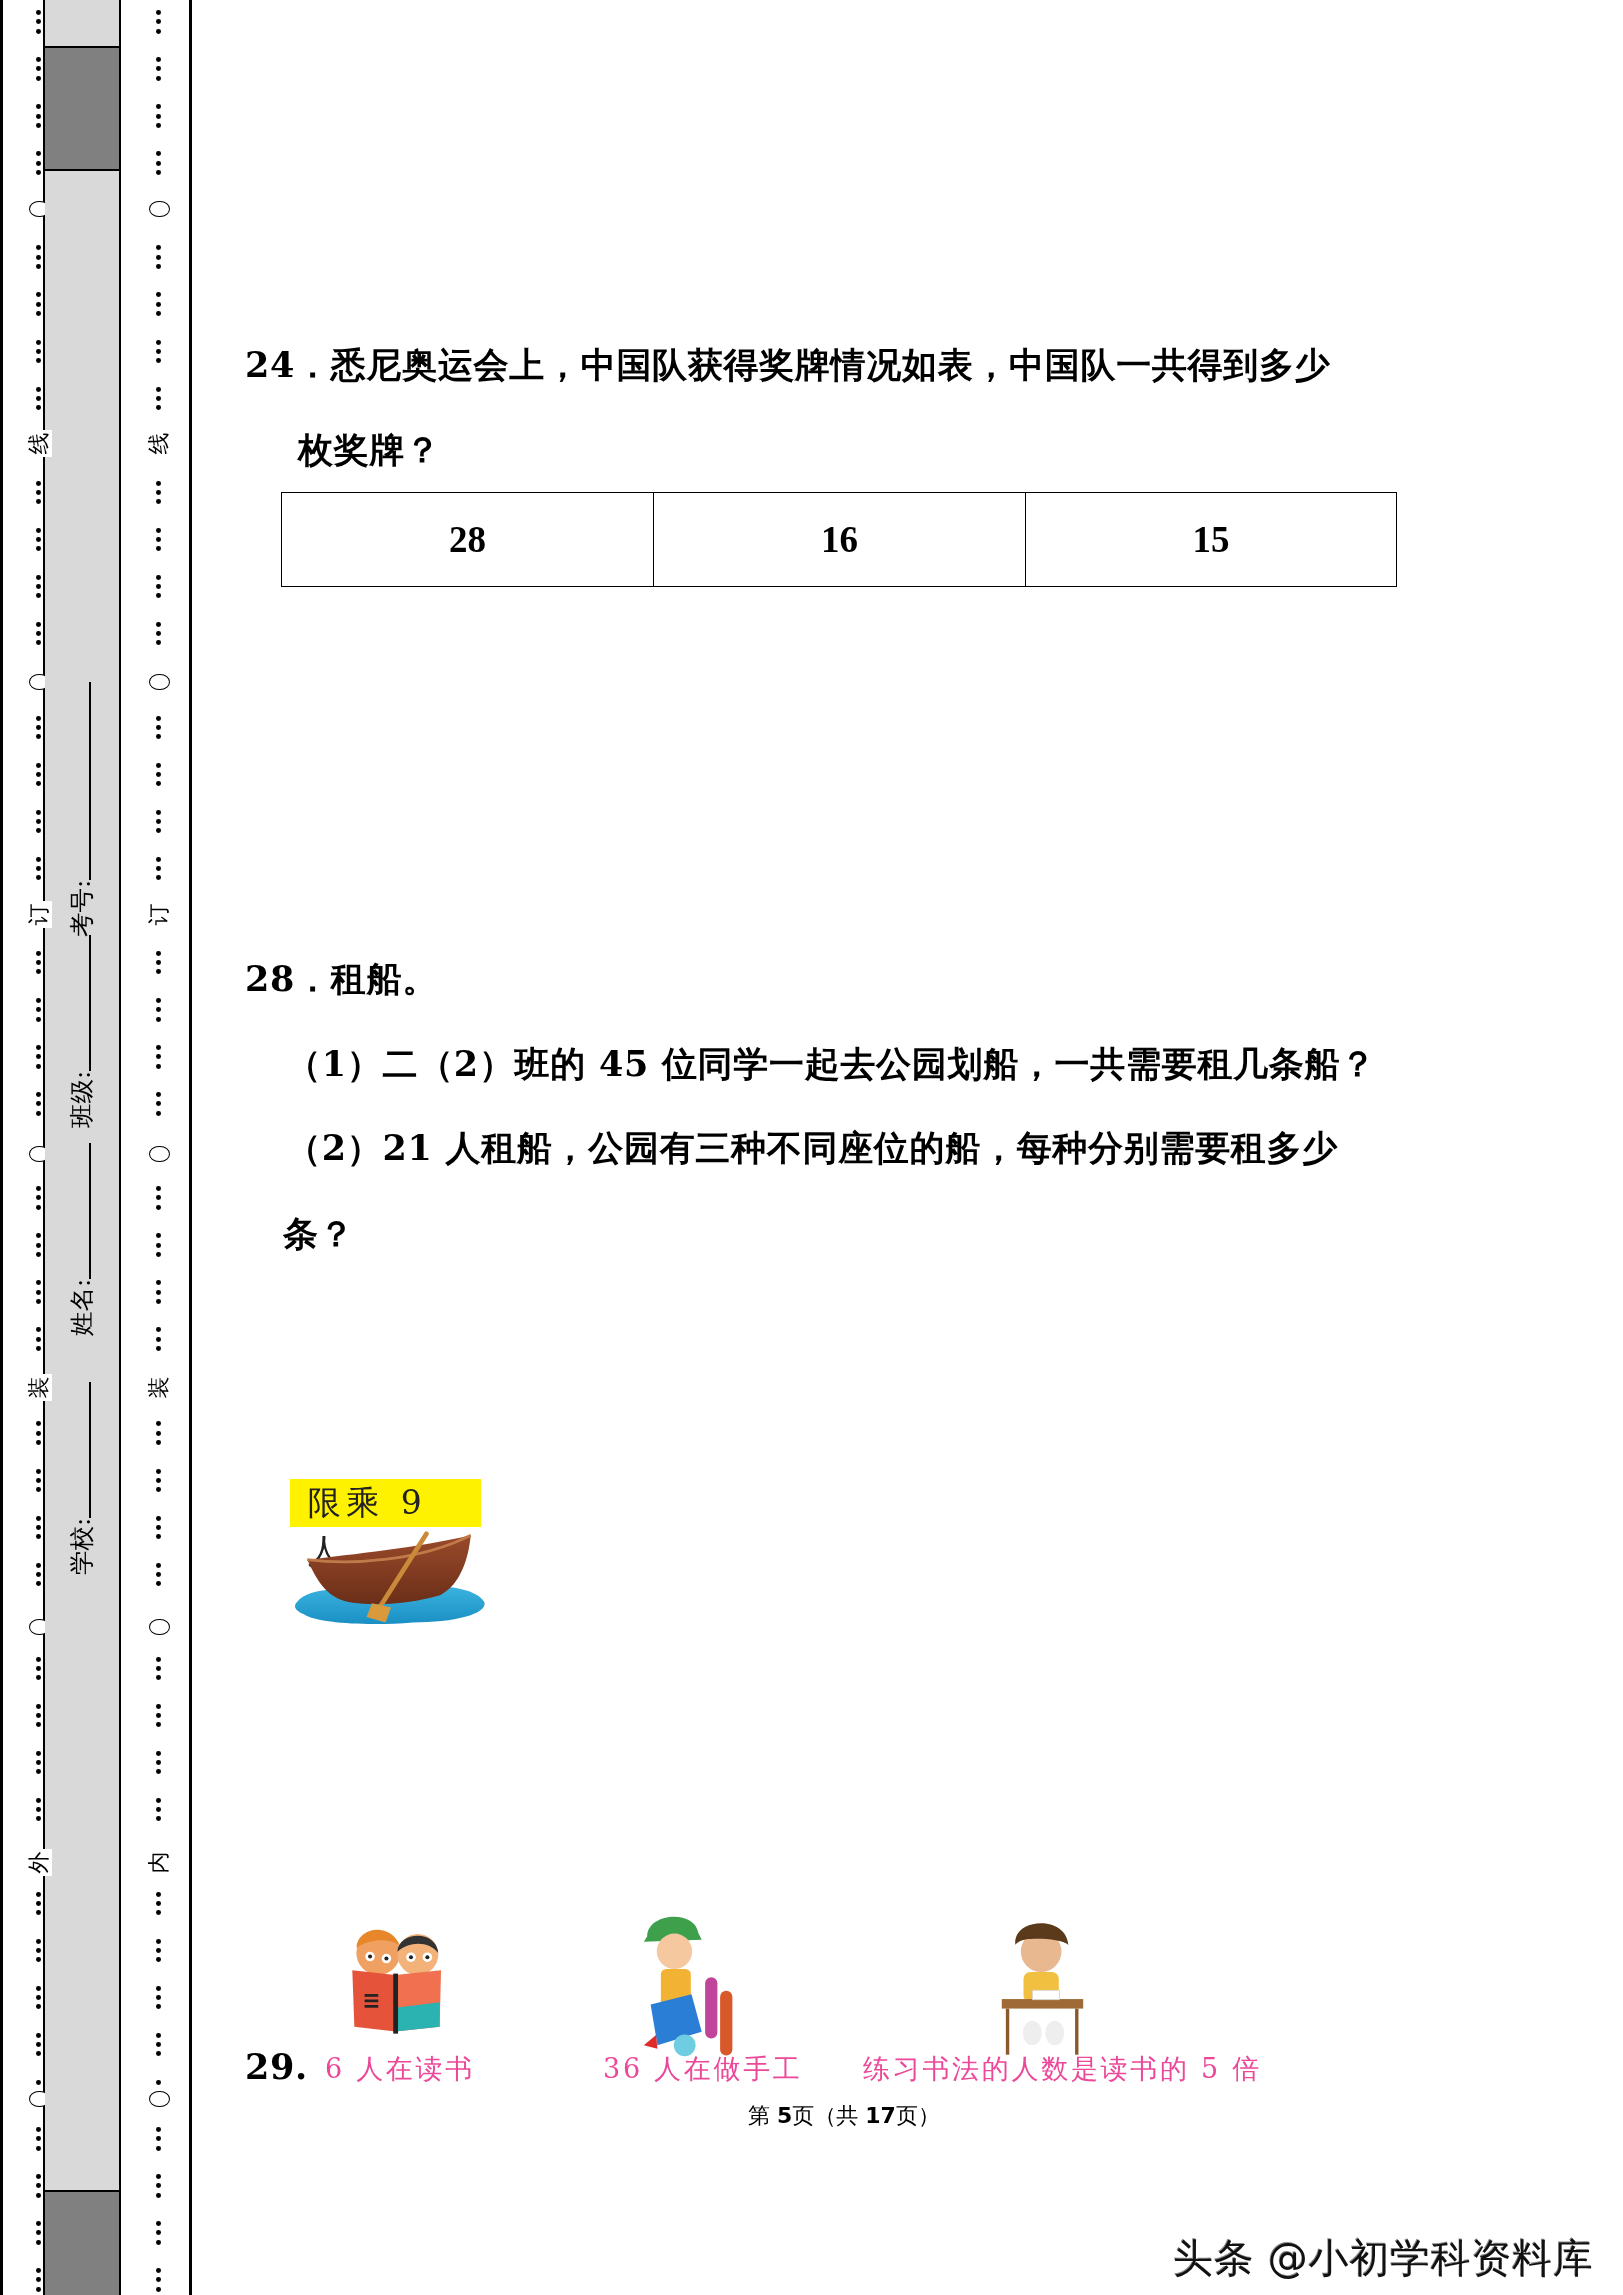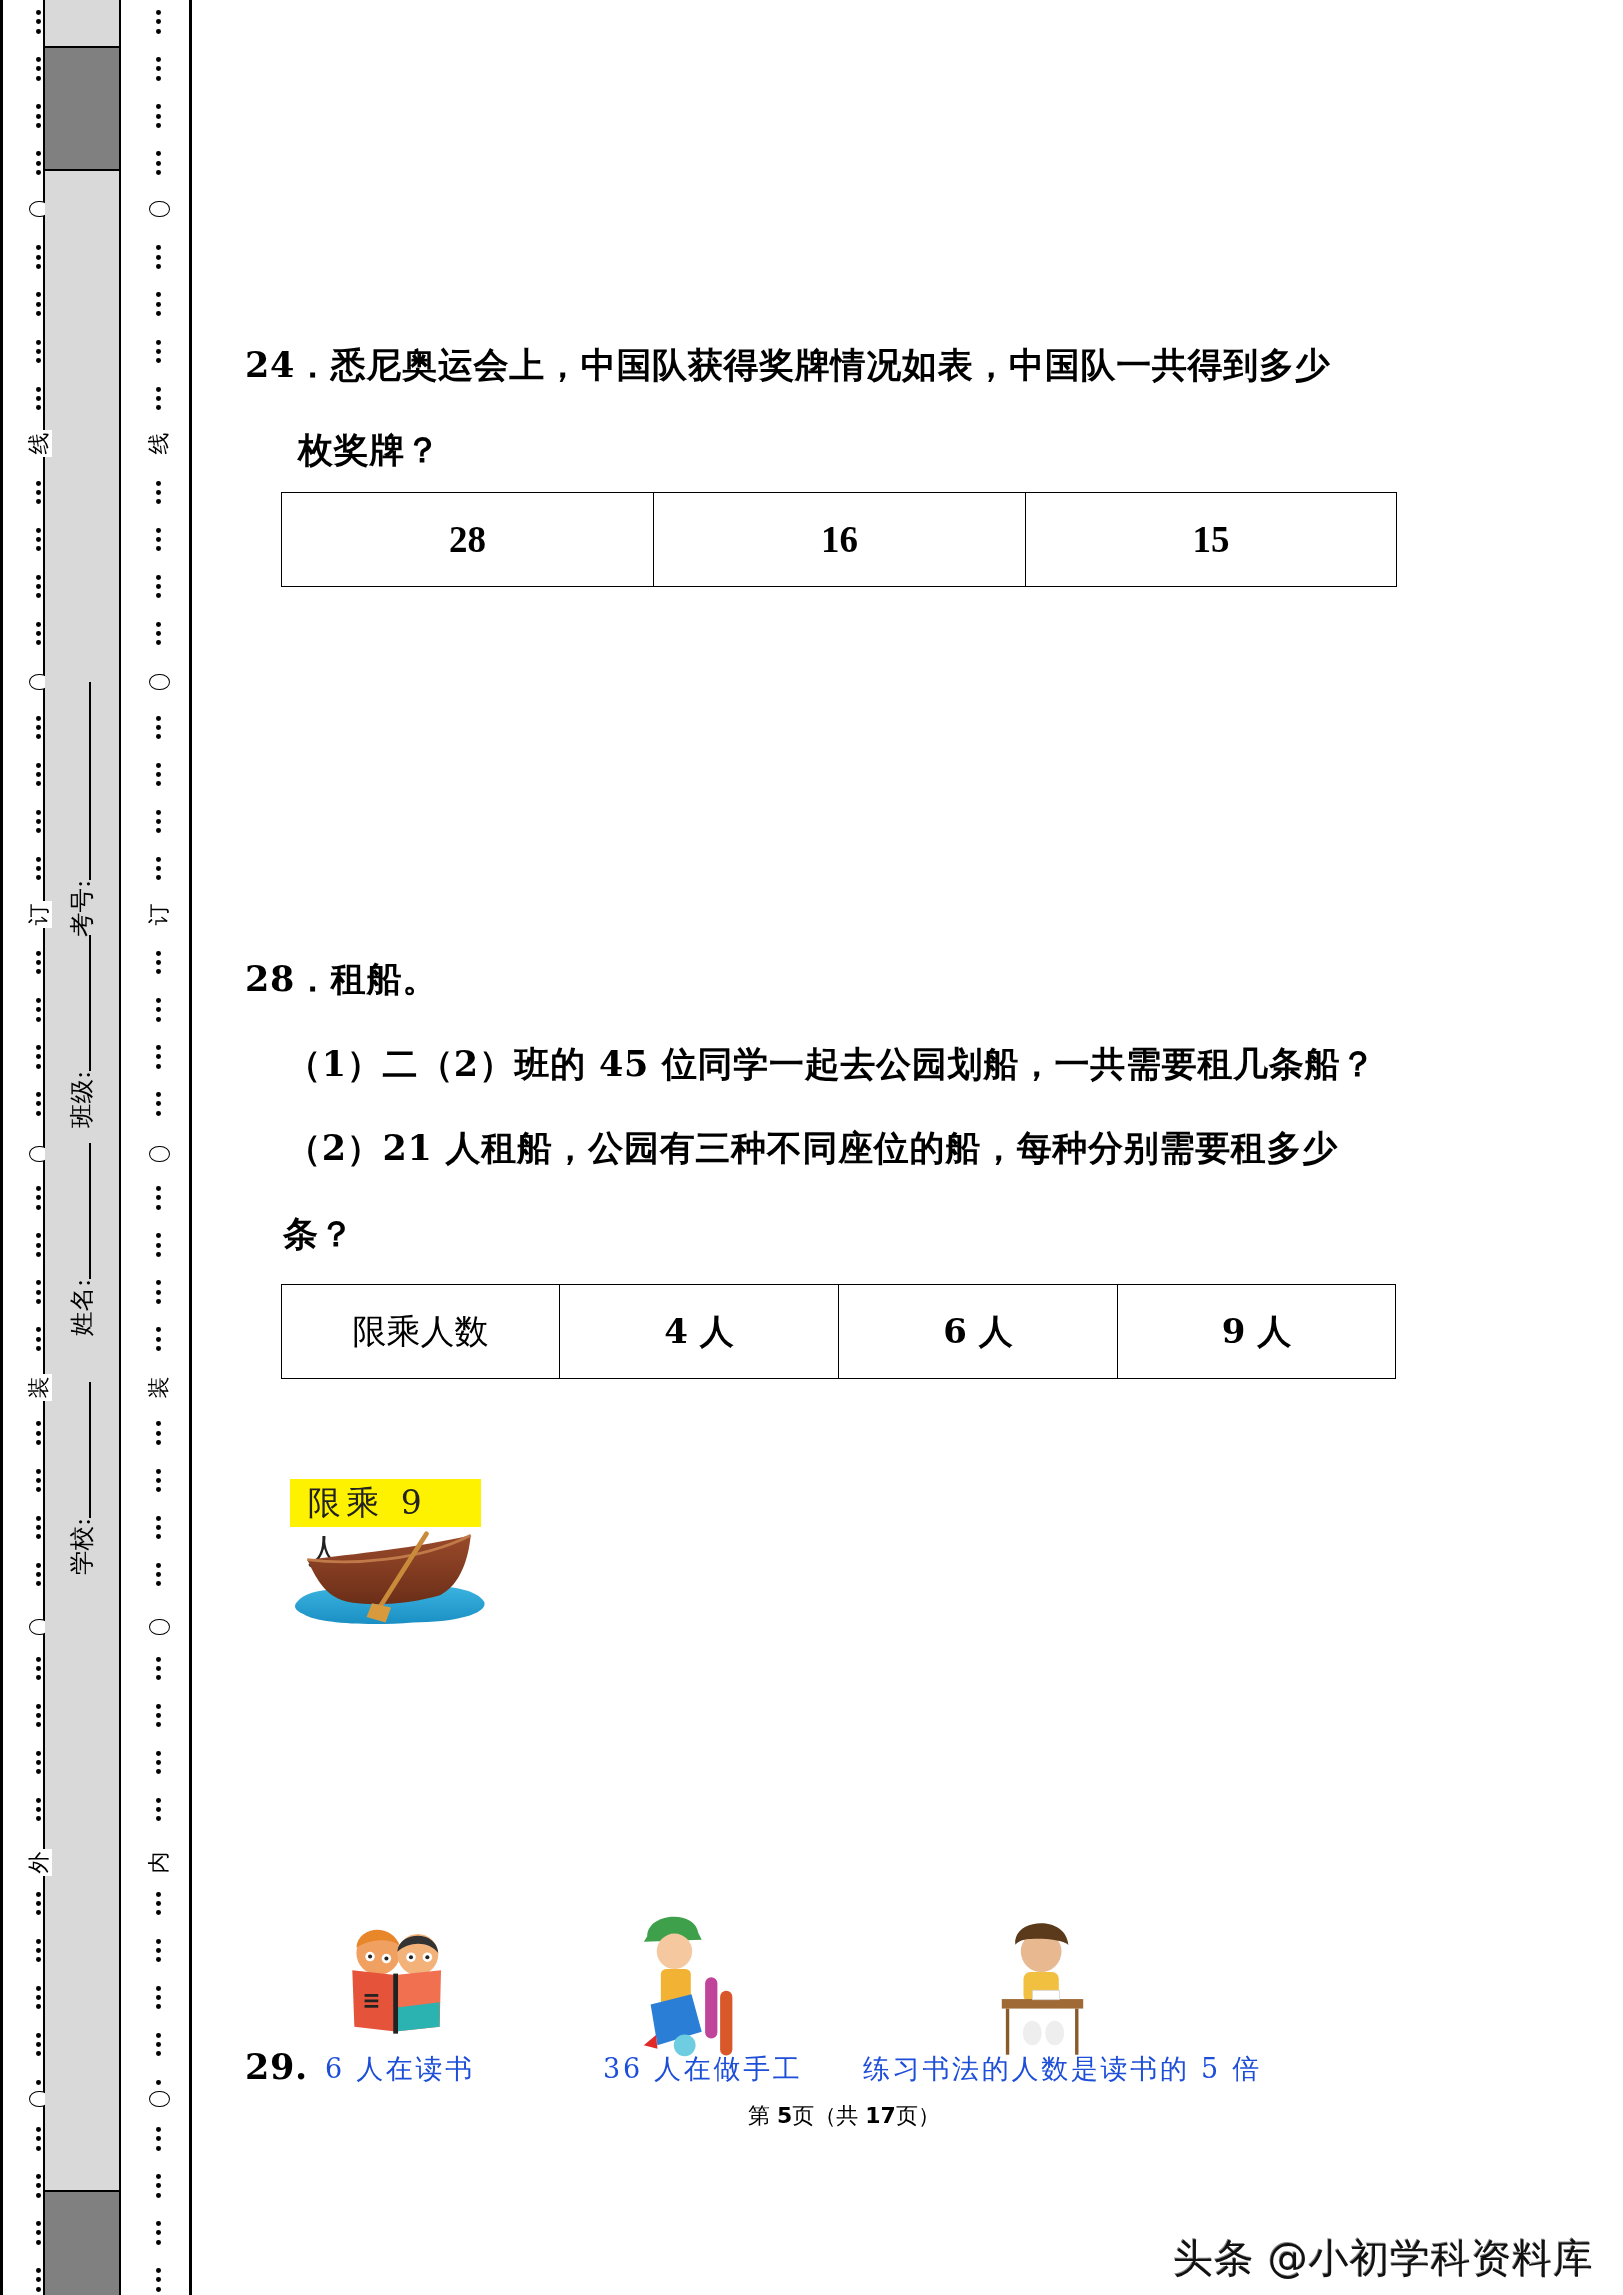--- a/index.html
+++ b/index.html
@@ -30,21 +30,21 @@
     font-family: "DejaVu Serif", "Liberation Serif", serif; }
   table.grid td.head { font-weight: normal; font-family: "DejaVu Sans", sans-serif; }
   table.grid td.num { font-family: "Liberation Serif", serif; font-size: 37px; }
   .blank { display: inline-block; width: 134px; height: 4.1px; background: #000; vertical-align: -4.1px; margin-right: 2.7px; }
 
   .boat-wrap { position: absolute; left: 290px; top: 1479px; width: 198px; height: 157px; }
   .boat-sign { position: absolute; left: 0; top: 0; width: 191px; height: 48px; background: #fff200;
     font-size: 33px; line-height: 48px; padding-left: 17.7px; letter-spacing: 5.5px; font-family: "DejaVu Serif", serif; color: #222; }
 
   .pic { position: absolute; }
-  .caption { position: absolute; font-size: 27px; color: #1d4ed8; white-space: nowrap; font-family: "DejaVu Serif", serif; letter-spacing: 2.7px; text-align: center; }
+  .caption { position: absolute; font-size: 27px; color: #ec4899; white-space: nowrap; font-family: "DejaVu Serif", serif; letter-spacing: 2.7px; text-align: center; }
   .footer { position: absolute; left: 716px; top: 2101px; font-size: 22px; white-space: nowrap; font-family: "DejaVu Sans", sans-serif; margin-left: 32px; }
   .footer b { font-weight: bold; }
   .watermark { position: absolute; left: 1173px; top: 2231px; font-size: 40px; white-space: nowrap; color: #111;
     font-family: "DejaVu Sans", sans-serif; text-shadow: 1.4px 1.4px 0 #fff, -0.7px -0.7px 0 #888; letter-spacing: 0.7px; }
 </style>
 </head>
 <body>
 
 <div>
   <div class="margin-border-left"></div>
@@ -372,26 +372,20 @@
   <div class="q-line" style="left:283px;top:1212px;">条？</div>
 
   <table class="grid" style="left:281px;top:1284px;width:1114px;">
     <colgroup>
         <col style="width:278px">
         <col style="width:279px">
         <col style="width:279px">
         <col style="width:278px">
       </colgroup>
     <tbody>
-        <tr style="height:94px;">
-      <td class="head">限乘人数</td>
-      <td>4 人</td>
-      <td>6 人</td>
-      <td>9 人</td>
-    </tr>
   </tbody>
     </table>
 
   <div class="boat-wrap">
     <div class="boat-sign">限乘 9 人</div>
     <svg style="position:absolute;left:0;top:48px;" width="198" height="109" viewBox="0 0 290 160">
       <defs>
         <linearGradient id="wg" x1="0" y1="0" x2="0" y2="1">
             <stop offset="0" stop-color="#3bb4e0"></stop>
             <stop offset="1" stop-color="#1a8fc4"></stop>

